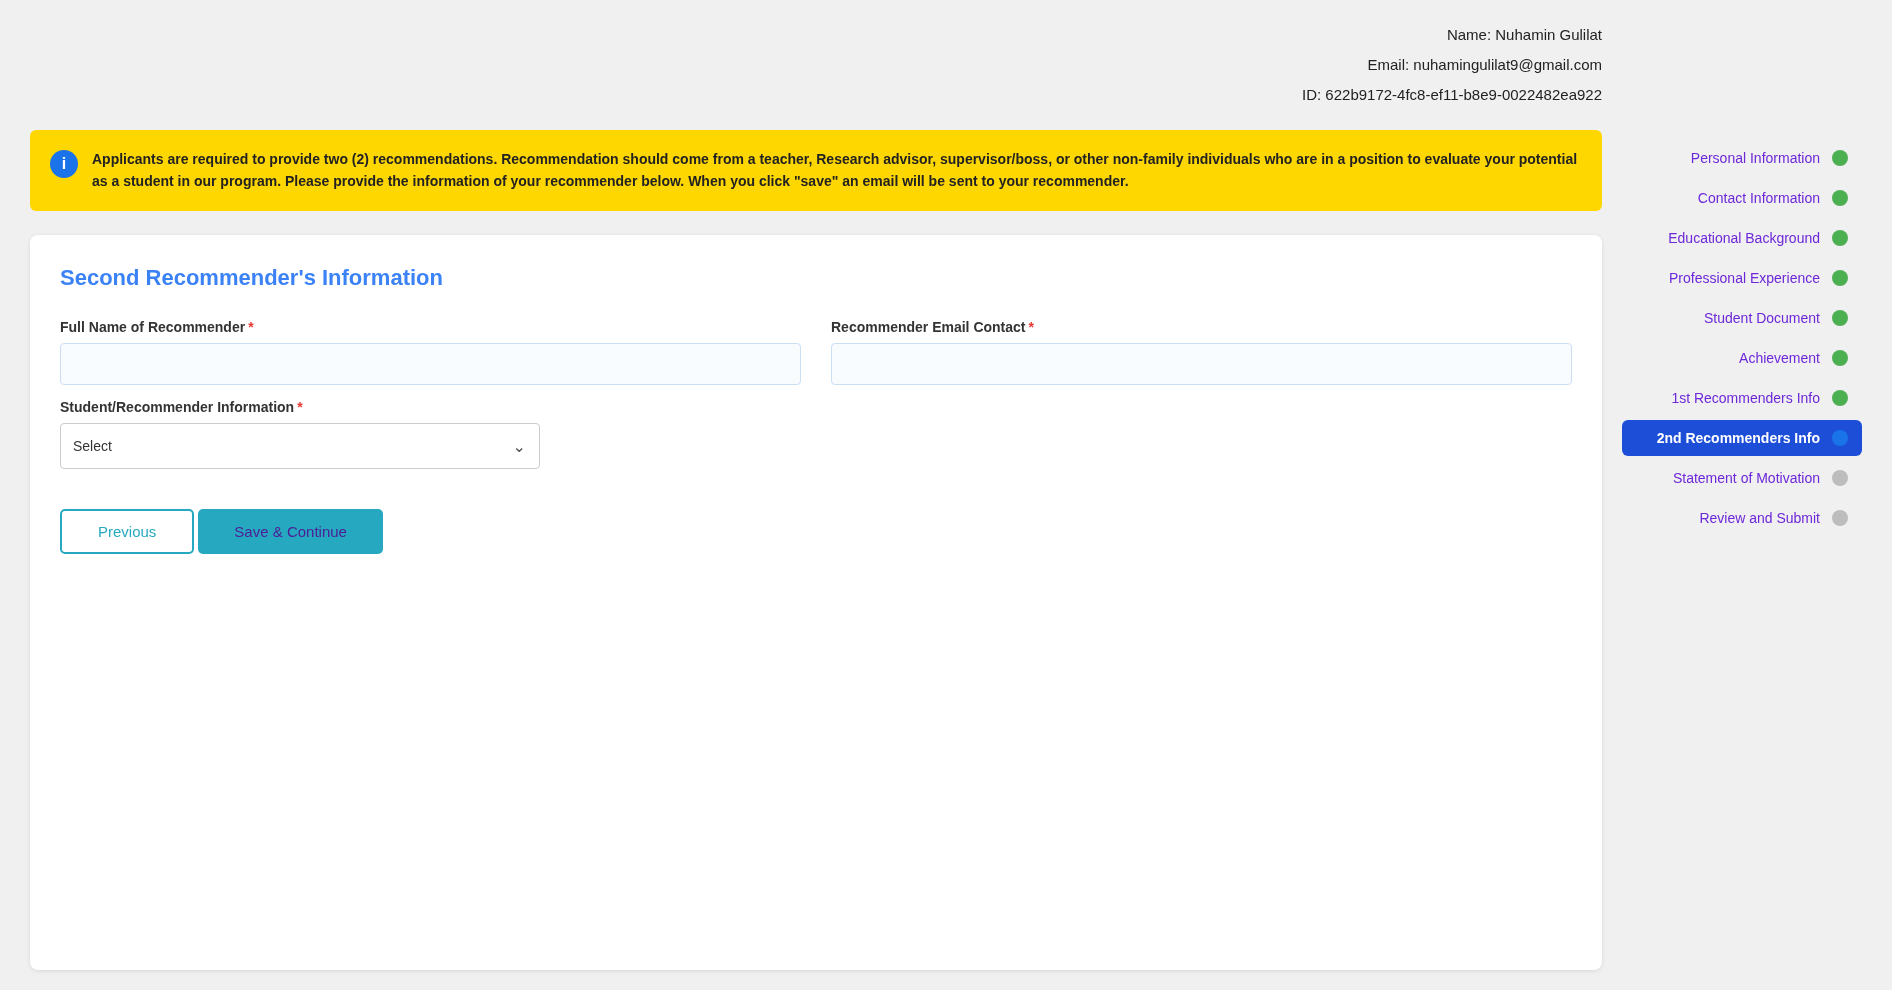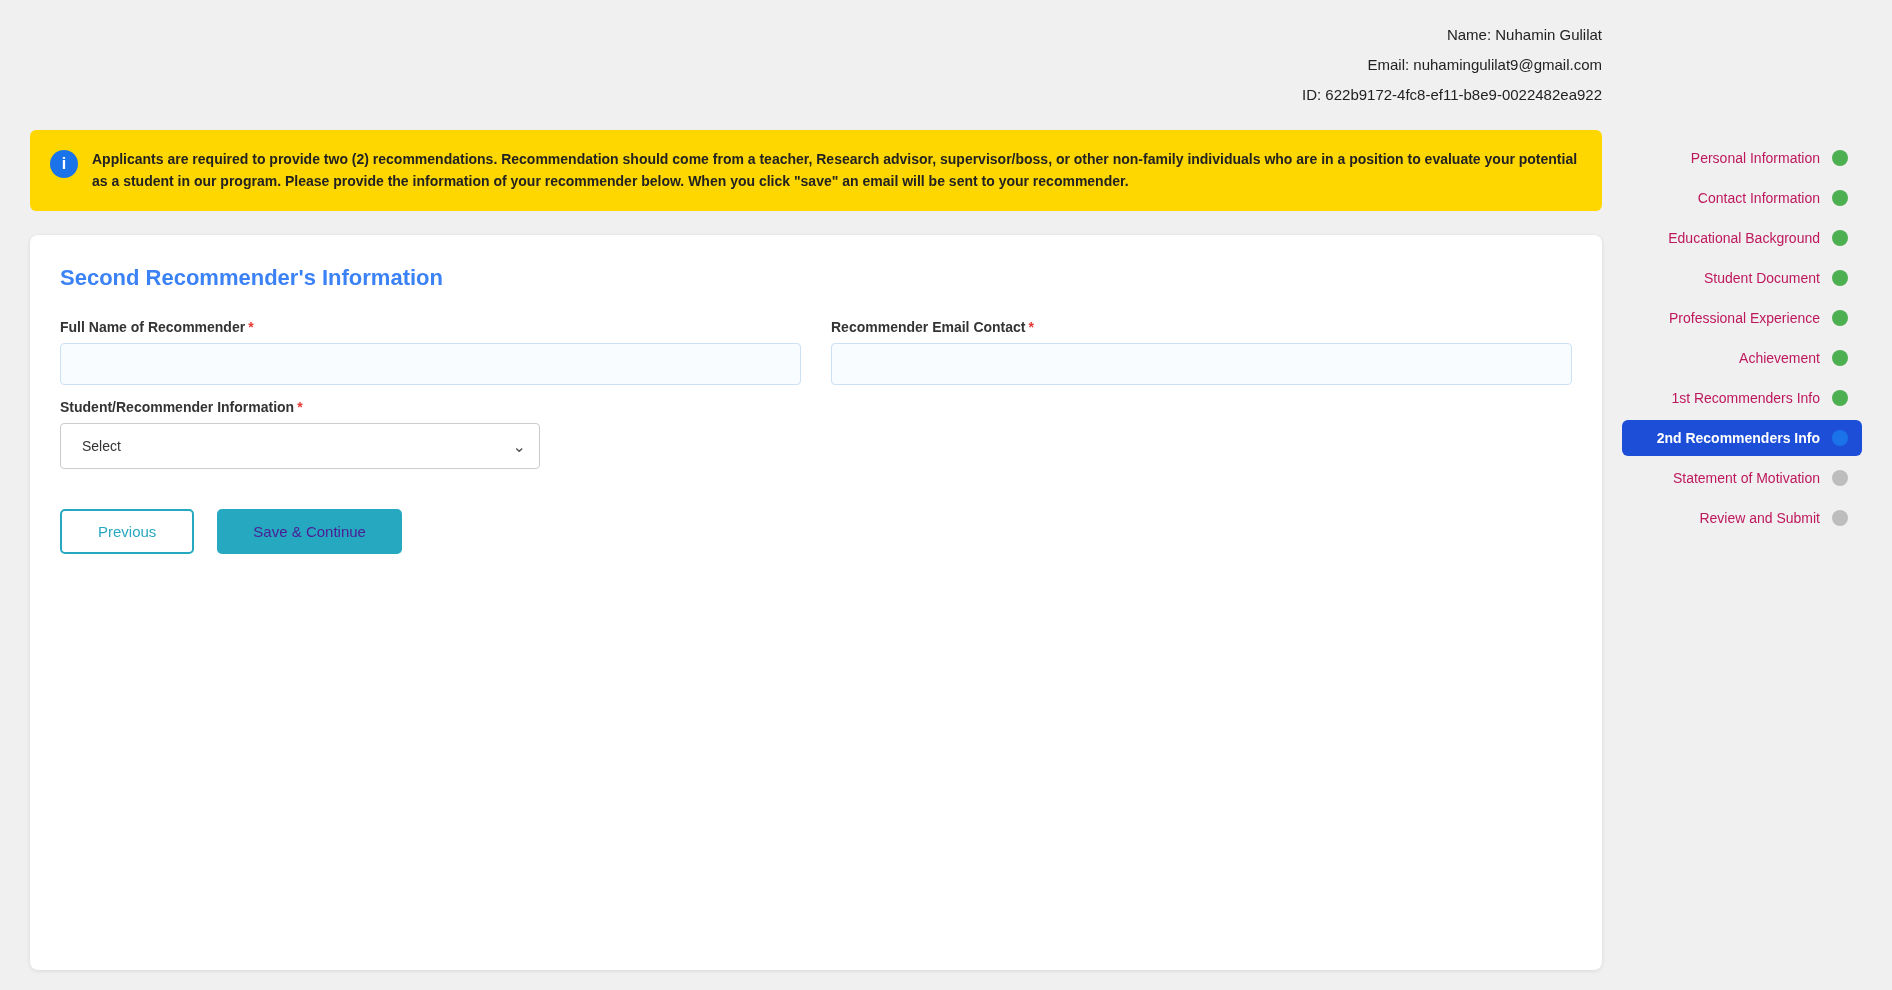--- a/index.html
+++ b/index.html
@@ -103,40 +103,40 @@
       color: #333;
     }
     .form-select-wrapper {
       position: relative;
       max-width: 480px;
     }
     .form-select {
       appearance: none;
       border: 1px solid #ccc;
       border-radius: 4px;
-      padding: 10px 40px 10px 21px;
+      padding: 10px 40px 10px 12px;
       font-size: 14px;
       width: 100%;
       height: 46px;
       background: white;
       color: #333;
       cursor: pointer;
     }
     .chevron-icon {
       position: absolute;
       right: 14px;
       top: 50%;
       transform: translateY(-50%);
       pointer-events: none;
       color: #555;
       font-size: 16px;
     }
     .form-actions {
       display: flex;
-      gap: 23px;
+      gap: 4px;
       margin-top: 40px;
       padding-bottom: 10px;
     }
     .btn-previous {
       border: 2px solid #26a9c0;
       background: white;
       color: #26a9c0;
       padding: 12px 36px;
       border-radius: 5px;
       font-size: 15px;
@@ -182,21 +182,21 @@
       width: 16px;
       height: 16px;
       border-radius: 50%;
       flex-shrink: 0;
     }
     .dot-green { background: #4caf50; }
     .dot-blue { background: #1a73e8; }
     .dot-gray { background: #bdbdbd; }
     .sidebar-label {
       font-size: 14px;
-      color: #be185d;
+      color: #6d28d9;
       text-align: right;
       flex: 1;
     }
   </style>
 </head>
 <body>
 
 <div class="page-wrapper">
   <div class="main-content">
 
@@ -259,25 +259,25 @@
     </div>
     <div class="sidebar-item">
       <span class="sidebar-label">Contact Information</span>
       <span class="sidebar-dot dot-green"></span>
     </div>
     <div class="sidebar-item">
       <span class="sidebar-label">Educational Background</span>
       <span class="sidebar-dot dot-green"></span>
     </div>
     <div class="sidebar-item">
+      <span class="sidebar-label">Professional Experience</span>
+      <span class="sidebar-dot dot-green"></span>
+    </div>
+    <div class="sidebar-item">
       <span class="sidebar-label">Student Document</span>
-      <span class="sidebar-dot dot-green"></span>
-    </div>
-    <div class="sidebar-item">
-      <span class="sidebar-label">Professional Experience</span>
       <span class="sidebar-dot dot-green"></span>
     </div>
     <div class="sidebar-item">
       <span class="sidebar-label">Achievement</span>
       <span class="sidebar-dot dot-green"></span>
     </div>
     <div class="sidebar-item">
       <span class="sidebar-label">1st Recommenders Info</span>
       <span class="sidebar-dot dot-green"></span>
     </div>

